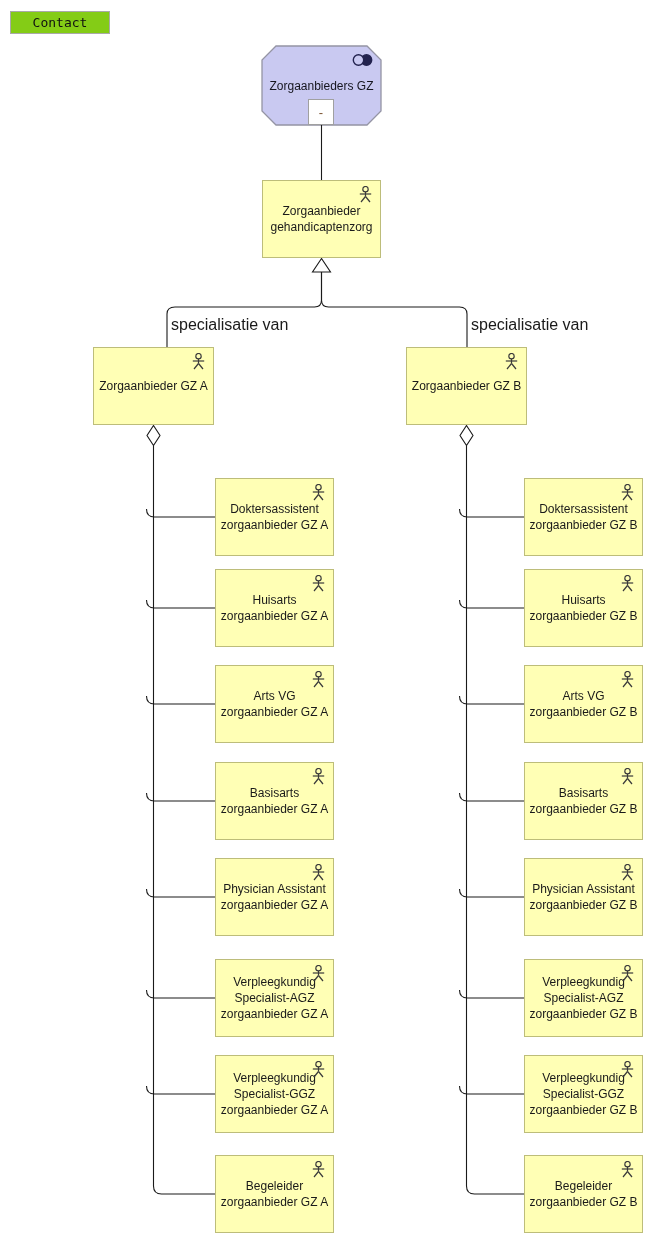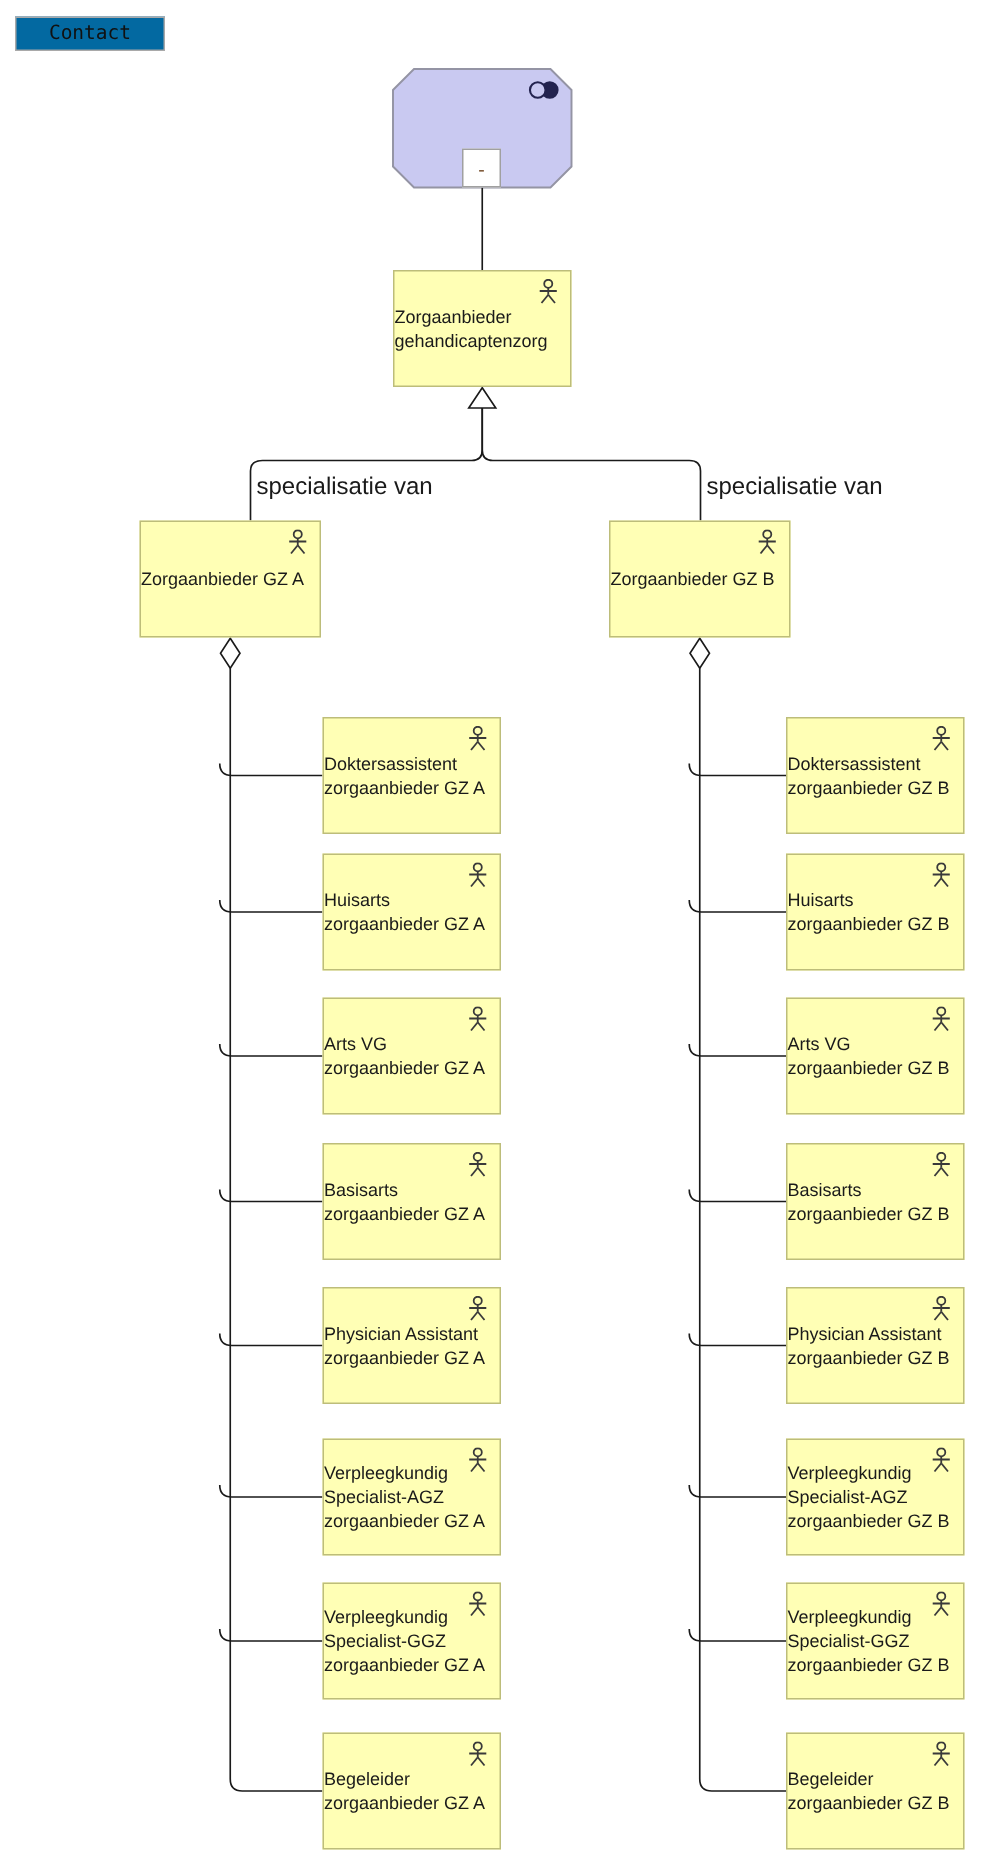--- a/index.html
+++ b/index.html
@@ -4,30 +4,30 @@
 <style>
   html,body{margin:0;padding:0;background:#ffffff;}
   .stage{
     position:relative;width:655px;height:1245px;background:#ffffff;
     font-family:"Liberation Sans",sans-serif;color:#1a1a1a;overflow:hidden;
   }
   svg.layer{position:absolute;left:0;top:0;width:655px;height:1245px;}
 
   .contact-btn{
     position:absolute;left:10px;top:11px;width:100px;height:23px;
-    background:#0369a1;border:1px solid #a9a9a9;
+    background:#84cc16;border:1px solid #a9a9a9;
     font-family:"DejaVu Sans Mono",monospace;font-size:13px;color:#111;
     display:flex;align-items:center;justify-content:center;padding:0;cursor:pointer;
   }
 
   .node{
     position:absolute;box-sizing:border-box;
     background:#ffffb5;border:1px solid #bdbd7a;
     display:flex;flex-direction:column;align-items:center;justify-content:center;
-    text-align:left;font-size:12px;line-height:16px;color:#1a1a1a;
+    text-align:center;font-size:12px;line-height:16px;color:#1a1a1a;
   }
   .node .nm{width:100%;padding:0 2px;}
   .actor{position:absolute;top:5px;right:7px;width:15px;height:17px;}
   .actor svg{display:block;}
 
   .root-label{
     position:absolute;left:262px;top:46px;width:119px;height:79px;
     display:flex;align-items:center;justify-content:center;text-align:center;
     font-size:12px;color:#15151f;background:transparent;
   }
@@ -81,20 +81,21 @@
     <path d="M466.5 445.5 V1186 Q466.5 1194 474.5 1194 H524"></path>
     <path d="M459.5 509 Q459.5 517 467.5 517 H524"></path>
     <path d="M459.5 600 Q459.5 608 467.5 608 H524"></path>
     <path d="M459.5 696 Q459.5 704 467.5 704 H524"></path>
     <path d="M459.5 793 Q459.5 801 467.5 801 H524"></path>
     <path d="M459.5 889 Q459.5 897 467.5 897 H524"></path>
     <path d="M459.5 990 Q459.5 998 467.5 998 H524"></path>
     <path d="M459.5 1086 Q459.5 1094 467.5 1094 H524"></path>
   </svg>
 
+  <div class="root-label">Zorgaanbieders GZ</div>
   <div class="collapse-box">-</div>
 
   <div class="node" style="left:262px;top:180px;width:119px;height:78px;">
     <span class="actor">
       <svg width="15" height="17" viewBox="0 0 15 17" fill="none" stroke="#3a3a3a" stroke-width="1.2">
         <circle cx="7.5" cy="3.2" r="2.7"></circle>
           <line x1="7.5" y1="5.9" x2="7.5" y2="10.5"></line>
         <line x1="1.8" y1="8" x2="13.2" y2="8"></line>
         <line x1="7.5" y1="10.5" x2="3" y2="16"></line>
           <line x1="7.5" y1="10.5" x2="12" y2="16"></line>

